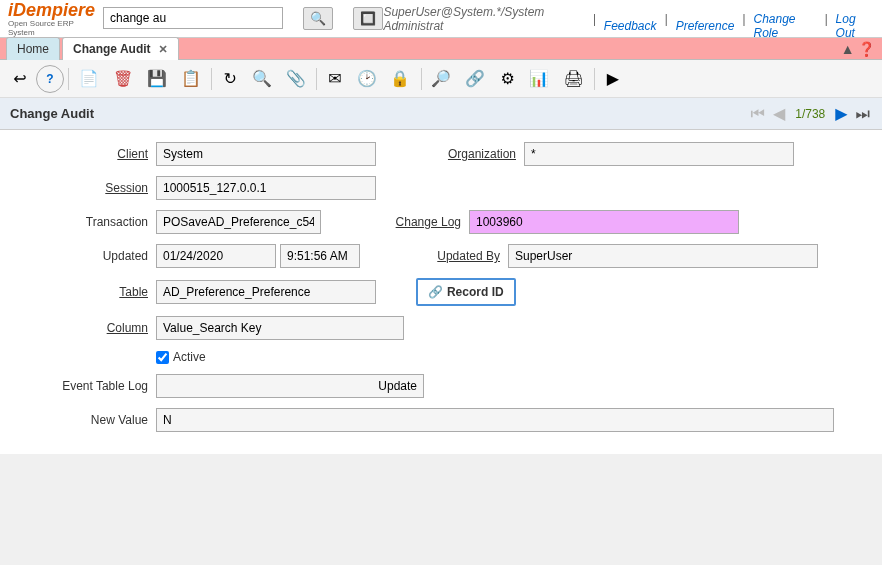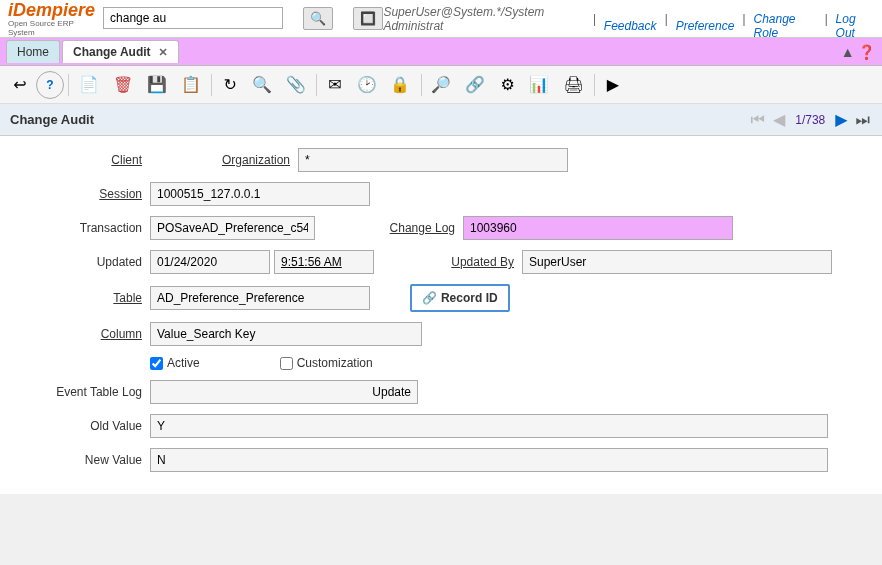--- a/index.html
+++ b/index.html
@@ -20,22 +20,22 @@
     #search-btn, #apps-btn {
       background: #e8e8e8; border: 1px solid #aaa; cursor: pointer; padding: 3px 6px;
       font-size: 13px; border-radius: 2px;
     }
     #top-right { display: flex; align-items: center; gap: 8px; font-size: 12px; color: #333; font-style: italic; }
     #top-right a { color: #0066cc; text-decoration: none; cursor: pointer; margin-top: 15px; }
     #top-right span { color: #666; }
 
     
     #tab-bar {
-      display: flex; align-items: center; background: #f0abfc; border-bottom: 1px solid #bbb;
-      height: 28px; padding: 0 6px; justify-content: space-between;
+      display: flex; align-items: center; background: #fca5a5; border-bottom: 1px solid #bbb;
+      height: 22px; padding: 0 6px; justify-content: space-between;
     }
     #tab-bar-left { display: flex; align-items: center; gap: 2px; }
     .tab-item {
       display: flex; align-items: center; gap: 4px; padding: 4px 10px;
       background: #f5f5f5; border: 1px solid #bbb; border-bottom: none;
       cursor: pointer; font-size: 12px; border-radius: 3px 3px 0 0;
     }
     .tab-item.active { background: #fff; font-weight: bold; }
     .tab-home { background: #d0e8f0; }
     .tab-close { color: #666; font-size: 11px; cursor: pointer; margin-left: 4px; }
@@ -56,24 +56,24 @@
 
     
     #page-header {
       display: flex; align-items: center; justify-content: space-between;
       background: #e8eef5; border-bottom: 1px solid #ccc; padding: 4px 10px; height: 32px;
     }
     #page-title { font-weight: bold; font-size: 13px; }
     #nav-controls { display: flex; align-items: center; gap: 4px; }
     .nav-btn { background: none; border: none; cursor: pointer; font-size: 16px; color: #555; padding: 2px; }
     .nav-btn.disabled { color: #bbb; cursor: default; }
-    #record-counter { font-size: 12px; color: #4c1d95; margin: 0 4px; }
-
-    
-    #form-area { padding: 12px 12px; background: #fff; }
+    #record-counter { font-size: 12px; color: #4d7c0f; margin: 0 4px; }
+
+    
+    #form-area { padding: 12px 18px; background: #fff; }
     .form-row { display: flex; align-items: center; margin-bottom: 10px; }
     .form-label {
       text-align: right; width: 130px; margin-right: 8px; font-size: 12px; color: #333;
       flex-shrink: 0;
     }
     .form-label.underline { text-decoration: underline; cursor: pointer; }
     .form-input {
       border: 1px solid #aaa; padding: 3px 6px; font-size: 12px; background: #fff;
       height: 24px; outline: none;
     }
@@ -174,20 +174,21 @@
     <span id="record-counter">1/738</span>
     <button class="nav-btn" style="color:#0066cc;">▶</button>
     <button class="nav-btn">⏭</button>
   </div>
 </div>
 
 <div id="form-area">
 
   <div class="form-row">
     <label class="form-label underline">Client</label>
+    <input class="form-input wide" type="text" readonly="" style="background: rgb(245, 245, 245);" value="System">
     <div class="form-right">
       <label class="form-right-label underline">Organization</label>
       <input class="form-input org-input" type="text" readonly="" style="background: rgb(245, 245, 245);" value="*">
     </div>
   </div>
 
   <div class="form-row">
     <label class="form-label underline">Session</label>
     <input class="form-input" type="text" style="width: 220px; background: rgb(245, 245, 245);" readonly="" value="1000515_127.0.0.1">
   </div>
@@ -197,66 +198,56 @@
     <input class="form-input" type="text" style="width: 165px; background: rgb(245, 245, 245);" readonly="" value="POSaveAD_Preference_c5428e59-c659-4a50-8">
     <div class="form-right">
       <label class="form-right-label underline">Change Log</label>
       <input class="form-input" type="text" style="width: 270px; background: #f0abfc;" readonly="" value="1003960">
     </div>
   </div>
 
   <div class="form-row">
     <label class="form-label">Updated</label>
     <input class="form-input" type="text" style="width: 120px; background: rgb(245, 245, 245);" readonly="" value="01/24/2020">
-    <input class="form-input" type="text" style="width: 100px; background: rgb(245, 245, 245); margin-left: 4px; text-decoration: underline;" readonly="" value="9:51:56 AM">
+    <input class="form-input" type="text" style="width: 80px; background: rgb(245, 245, 245); margin-left: 4px;" readonly="" value="9:51:56 AM">
     <div class="form-right">
       <label class="form-right-label underline">Updated By</label>
       <input class="form-input" type="text" style="width: 310px; background: rgb(245, 245, 245);" readonly="" value="SuperUser">
     </div>
   </div>
 
   <div class="form-row">
     <label class="form-label underline">Table</label>
     <input class="form-input" type="text" style="width: 220px; background: rgb(245, 245, 245);" readonly="" value="AD_Preference_Preference">
     <div class="form-right">
       <button class="record-id-btn">
         <span>🔗</span>
         <span>Record ID</span>
       </button>
     </div>
   </div>
 
   <div class="form-row">
     <label class="form-label underline">Column</label>
-    <input class="form-input" type="text" style="width: 272px; background: rgb(245, 245, 245);" readonly="" value="Value_Search Key">
+    <input class="form-input" type="text" style="width: 248px; background: rgb(245, 245, 245);" readonly="" value="Value_Search Key">
   </div>
 
   <div class="form-row">
     <div style="width:138px;flex-shrink:0;"></div>
     <div class="checkbox-area">
       <input type="checkbox" checked="" style="">
       <label>Active</label>
     </div>
-    <div class="form-right" style="margin-left:80px;">
-      <div class="checkbox-area">
-        <input type="checkbox" style="">
-        <label>Customization</label>
-      </div>
-    </div>
   </div>
 
   <div class="form-row">
     <label class="form-label">Event Table Log</label>
     <input class="form-input" type="text" style="width: 268px; background: rgb(245, 245, 245); text-align: right;" readonly="" value="Update">
   </div>
 
-  <div class="form-row">
-    <label class="form-label">Old Value</label>
-    <input class="form-input" type="text" style="width: 678px; background: rgb(245, 245, 245);" readonly="" value="Y">
-  </div>
 
   <div class="form-row">
     <label class="form-label">New Value</label>
     <input class="form-input" type="text" style="width: 678px; background: rgb(245, 245, 245);" readonly="" value="N">
   </div>
 
 
 </div>
 
 </body></html>

